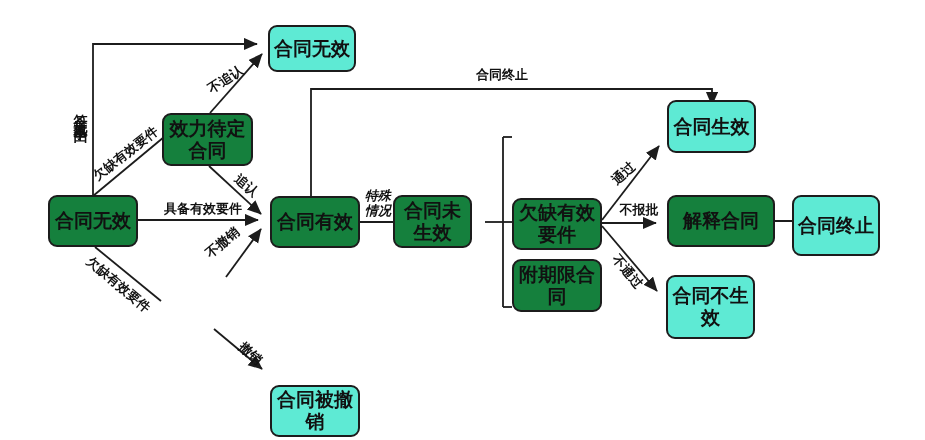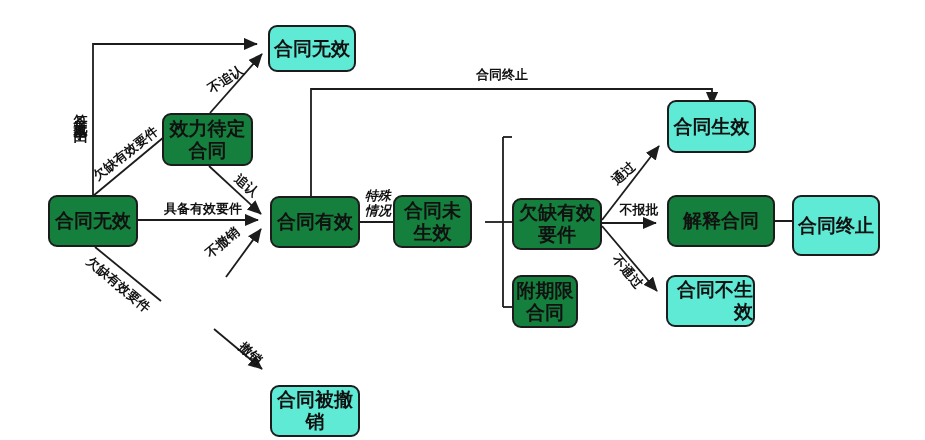--- a/index.html
+++ b/index.html
@@ -25,25 +25,25 @@
   }
   
   #n-chengli{left:48px;top:195px;width:90px;height:52px;}
   #n-wuxiao{left:268px;top:25px;width:88px;height:47px;}
   #n-daiding{left:162px;top:113px;width:91px;height:53px;}
   #n-kechexiao{left:161px;top:277px;width:89px;height:52px;}
   #n-youxiao{left:270px;top:196px;width:90px;height:52px;text-align:center;}
   #n-weishengxiao{left:393px;top:195px;width:79px;height:53px;}
   #n-futiaojian{left:512px;top:111px;width:90px;height:52px;}
   #n-daishenpi{left:512px;top:198px;width:90px;height:52px;}
-  #n-fuqixian{left:512px;top:275px;width:66px;height:53px;}
+  #n-fuqixian{left:512px;top:259px;width:90px;height:53px;}
   #n-shengxiao{left:667px;top:100px;width:89px;height:53px;text-align:center;}
   #n-jieshi{left:667px;top:195px;width:108px;height:52px;}
   #n-zhongzhi{left:792px;top:195px;width:88px;height:61px;}
-  #n-bushengxiao{left:666px;top:275px;width:89px;height:52px;text-align:right;}
+  #n-bushengxiao{left:666px;top:275px;width:89px;height:64px;}
   #n-beichexiao{left:270px;top:365px;width:90px;height:52px;margin-top:20px;}
   
   #e-fuhe{left:73px;top:58px;height:108px;}
   #e-qianque-top{left:126px;top:154px;transform:translate(-50%,-50%) rotate(-38deg);}
   #e-buzhuiren{left:226px;top:80px;transform:translate(-50%,-50%) rotate(-33deg);}
   #e-zhuiren{left:246px;top:186px;transform:translate(-50%,-50%) rotate(40deg);}
   #e-jubei{left:203px;top:209px;}
   #e-buchexiao{left:223px;top:243px;transform:translate(-50%,-50%) rotate(-40deg);}
   #e-qianque-bottom{left:118px;top:285px;transform:translate(-50%,-50%) rotate(40deg);}
   #e-chexiao{left:250px;top:354px;transform:translate(-50%,-50%) rotate(42deg);}

